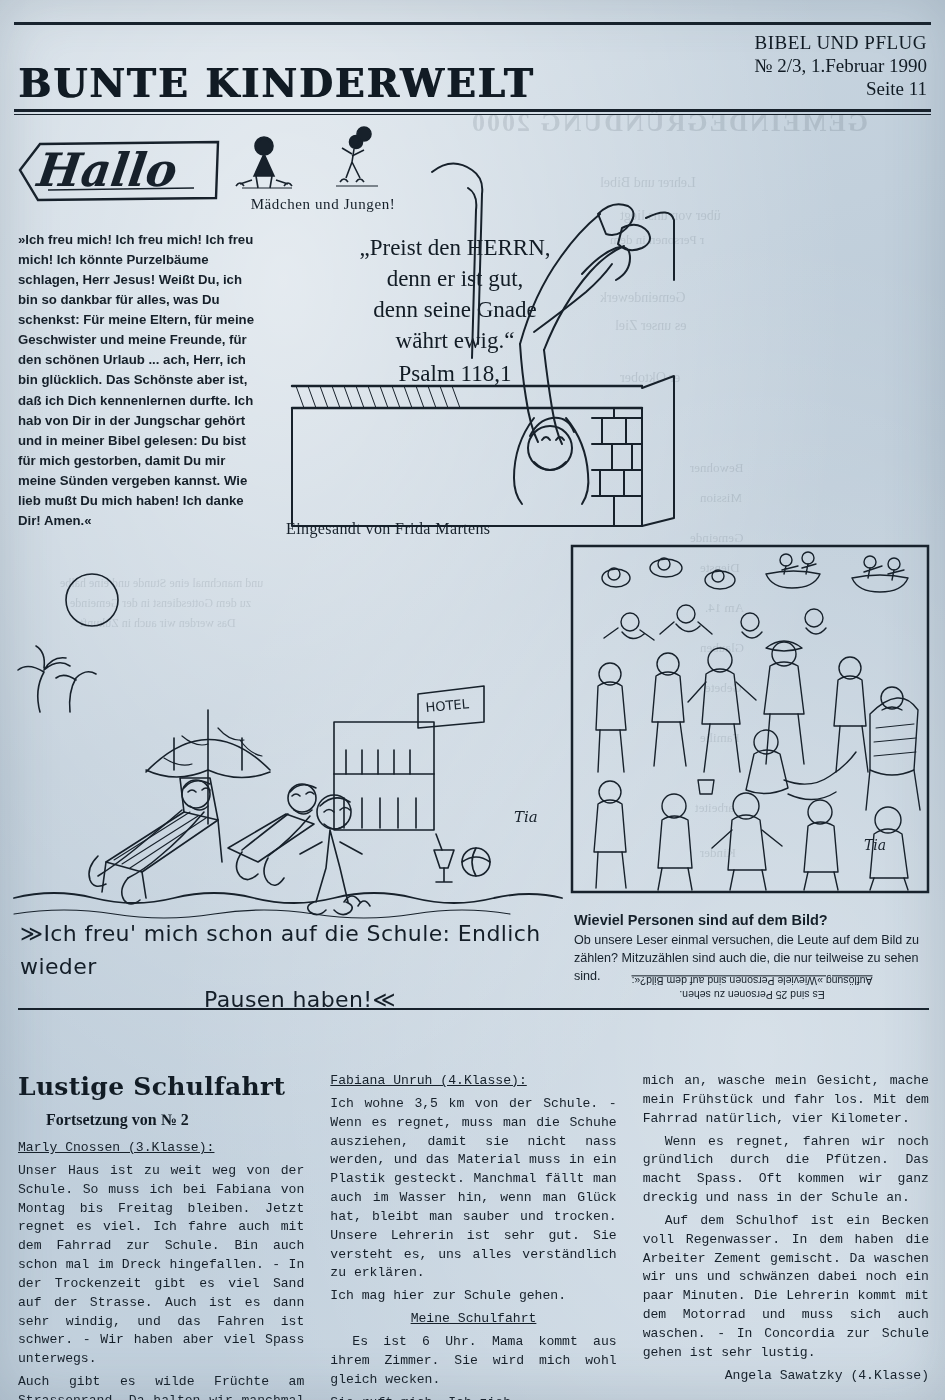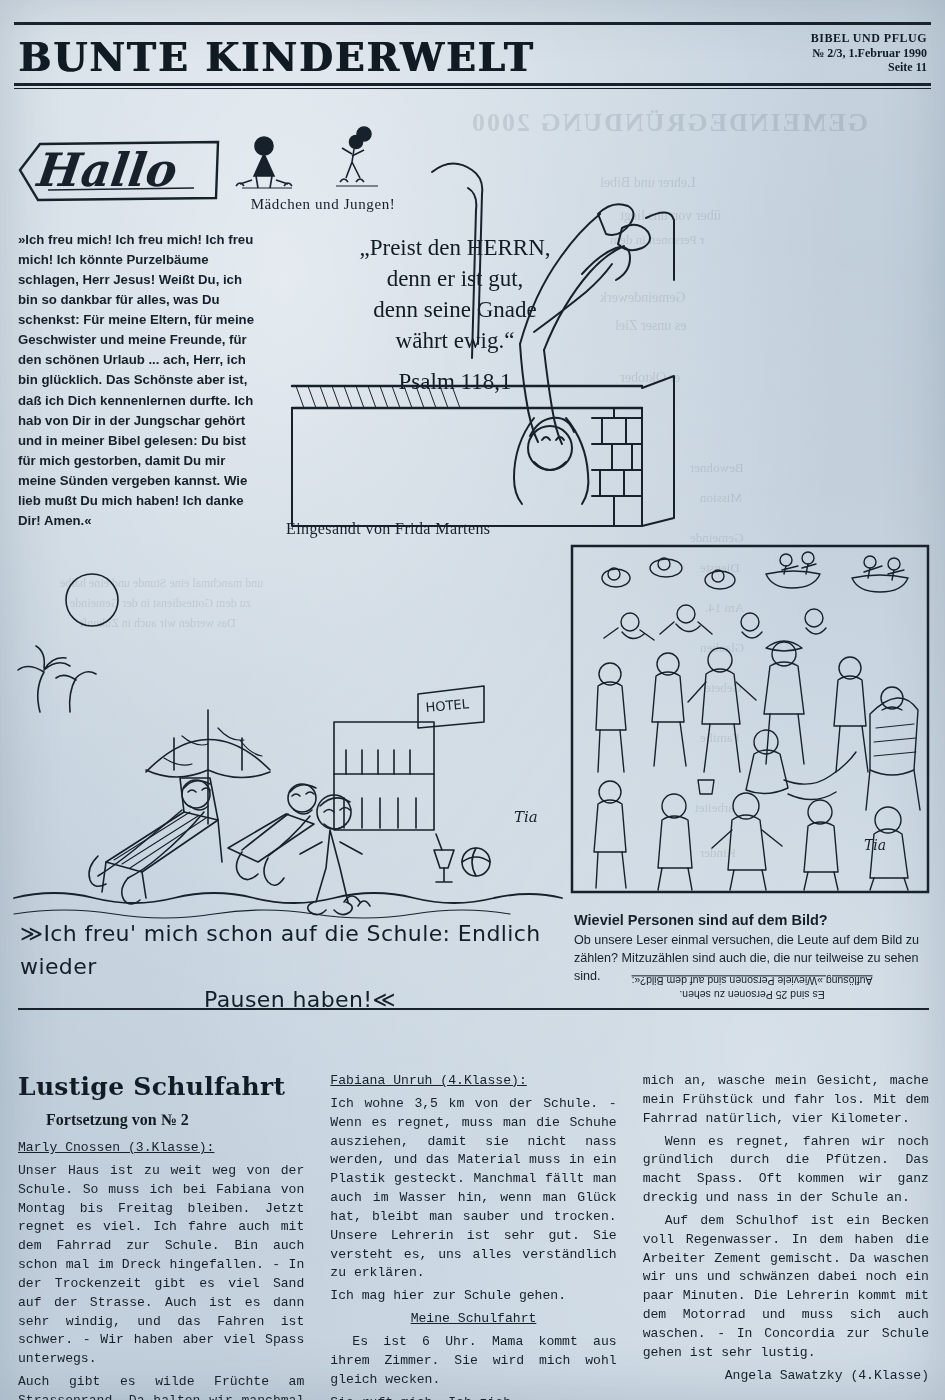--- a/index.html
+++ b/index.html
@@ -65,25 +65,24 @@
     font-weight: bold;
     font-size: 39px;
     letter-spacing: 2px;
     color: #111b24;
     line-height: 1;
     text-shadow: 1px 0 0 #111b24;
   }
   .mast-right {
     text-align: right;
     font-family: "Liberation Serif", serif;
-    font-size: 12px;
+    font-size: 19px;
     line-height: 1.22;
     color: #111b24;
     padding-bottom: 2px;
-    font-weight: bold;
   }
   .mast-right .pub { letter-spacing: 0.5px; }
   .rule-bot {
     height: 3px;
     background: #17212b;
     margin-top: 2px;
   }
   .rule-bot2 {
     height: 1px;
     background: #17212b;
@@ -129,21 +128,21 @@
   .verse {
     position: absolute;
     left: 316px; top: 210px;
     width: 250px;
     text-align: center;
     font-family: "Liberation Serif", serif;
     font-size: 23px;
     line-height: 1.35;
     color: #121c25;
   }
-  .verse .ref { display:block; margin-top: 10px; }
+  .verse .ref { display:block; margin-top: 2px; }
 
   .einges {
     position: absolute;
     left: 272px; top: 498px;
     font-family: "Liberation Serif", serif;
     font-size: 16px;
     letter-spacing: 0.4px;
     color: #16202a;
   }
 

